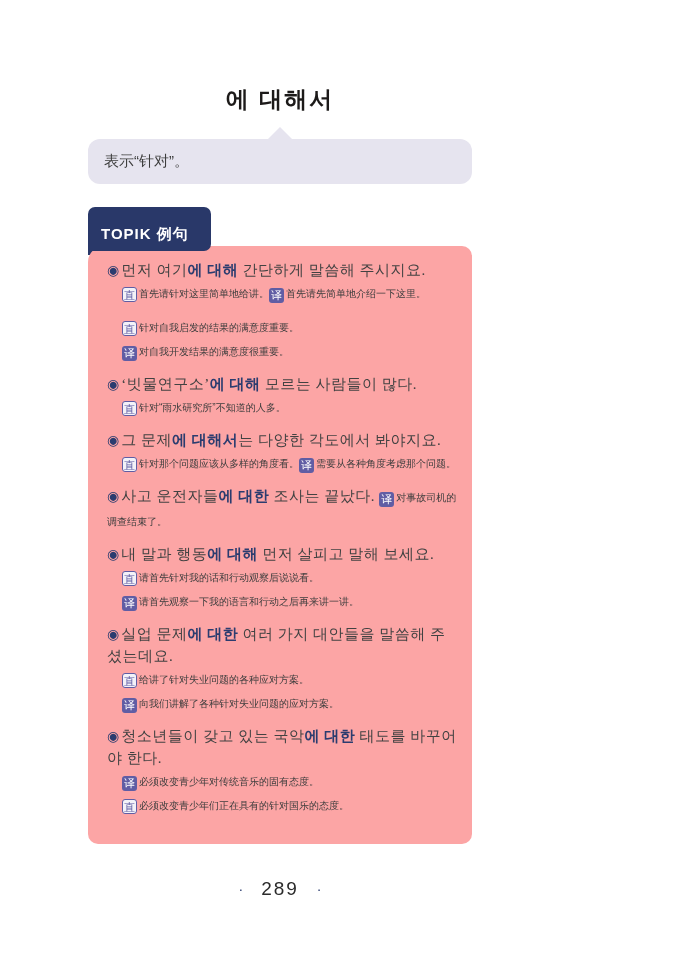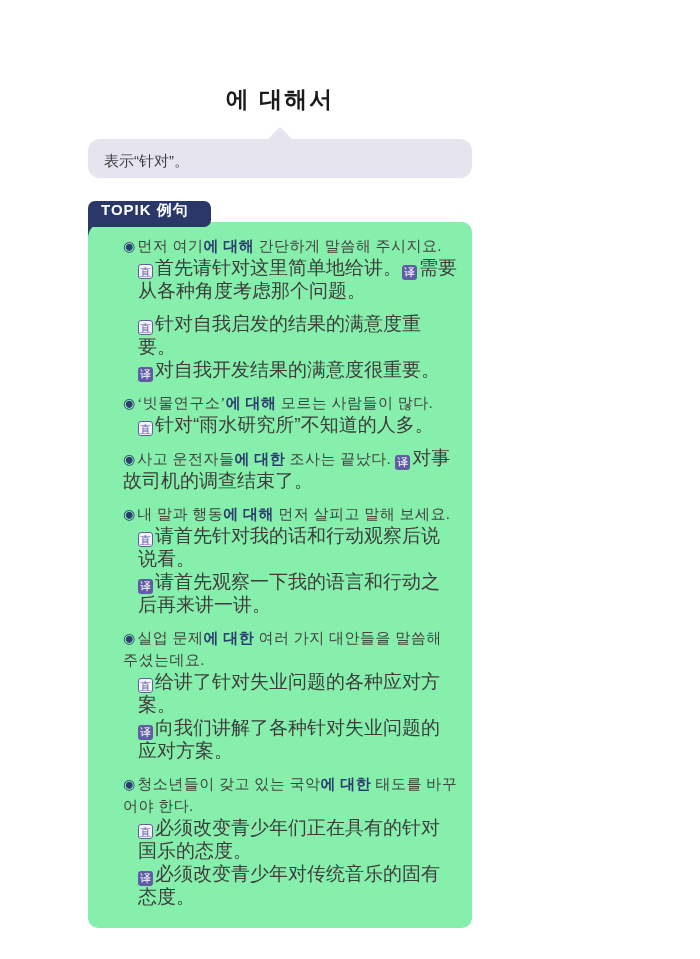--- a/index.html
+++ b/index.html
@@ -20,21 +20,21 @@
     color:#1c1a19;
     letter-spacing:2px;
     font-family:"Liberation Sans","DejaVu Sans",sans-serif;
   }
   
   .intro-box {
     position:relative;
     margin:24px 88px 0 88px;
     background:#e6e4ef;
     border-radius:12px;
-    padding:9px 16px 4px 16px;
+    padding:9px 16px 10px 16px;
   }
   .pointer {
     position:absolute;
     top:-12px; left:50%;
     transform:translateX(-50%);
     width:0; height:0;
     border-left:13px solid transparent;
     border-right:13px solid transparent;
     border-bottom:13px solid #e6e4ef;
   }
@@ -48,57 +48,57 @@
   
   .section { position:relative; margin:23px 88px 0 88px; }
   .tab {
     position:relative; z-index:2;
     display:inline-block;
     background:#293869;
     color:#ffffff;
     font-weight:bold;
     font-size:15px;
     letter-spacing:1px;
-    padding:0 22px 7px 13px;
+    padding:18px 22px 7px 13px;
     border-radius:7px 7px 7px 0;
   }
   .notch {
     position:absolute; z-index:0;
     top:22px; left:0;
     width:16px; height:26px;
     background:#293869;
   }
   .example-box {
     position:relative; z-index:1;
     margin-top:-5px;
-    background:#86efac;
+    background:#fca5a5;
     border-radius:16px 10px 10px 10px;
-    padding:13px 14px 11px 35px;
+    padding:13px 14px 11px 19px;
   }
   
   .example-item { margin-bottom:10px; }
-  .example-item:last-child { margin-bottom:8px; }
+  .example-item:last-child { margin-bottom:16px; }
   .line { font-size:15px; line-height:22px; }
   .line.trans { margin-left:15px; }
   .bullet {
     color:#2b3c6f;
     font-size:14px;
     margin-right:2px;
     font-family:"DejaVu Sans",sans-serif;
   }
   .kr {
     font-family:"Liberation Serif","DejaVu Serif",serif;
     color:#424242;
     letter-spacing:0.5px;
   }
   .kr.bold-grammar { font-weight:bold; color:#2b3c6f; }
   .zh {
     font-family:"Liberation Sans","DejaVu Sans",sans-serif;
     color:#3d3d3d;
-    font-size:19px;
+    font-size:10px;
   }
   .badge {
     display:inline-block;
     width:15px; height:15px;
     line-height:15px;
     text-align:center;
     font-size:11px;
     border-radius:3px;
     vertical-align:-2px;
     margin-right:2px;
@@ -135,47 +135,51 @@
     <p>表示“针对”。</p>
   </div>
 
   <div class="section">
     <div class="tab">TOPIK 例句</div>
     <div class="notch"></div>
     <div class="example-box">
       <div id="examples">
           <div class="example-item">
             <div class="line main"><span class="bullet">◉</span><span class="kr">먼저 여기</span><span class="kr bold-grammar">에 대해</span><span class="kr"> 간단하게 말씀해 주시지요.</span></div>
-            <div class="line trans"><span class="badge outline">直</span><span class="zh">首先请针对这里简单地给讲。</span><span class="badge filled">译</span><span class="zh">需要从各种角度考虑那个问题。</span></div>
+            <div class="line trans"><span class="badge outline">直</span><span class="zh">首先请针对这里简单地给讲。</span><span class="badge filled">译</span><span class="zh">首先请先简单地介绍一下这里。</span></div>
           </div>
           <div class="example-item">
             <div class="line trans"><span class="badge outline">直</span><span class="zh">针对自我启发的结果的满意度重要。</span></div>
             <div class="line trans"><span class="badge filled">译</span><span class="zh">对自我开发结果的满意度很重要。</span></div>
           </div>
           <div class="example-item">
             <div class="line main"><span class="bullet">◉</span><span class="kr">‘빗물연구소’</span><span class="kr bold-grammar">에 대해</span><span class="kr"> 모르는 사람들이 많다.</span></div>
             <div class="line trans"><span class="badge outline">直</span><span class="zh">针对“雨水研究所”不知道的人多。</span></div>
+          </div>
+          <div class="example-item">
+            <div class="line main"><span class="bullet">◉</span><span class="kr">그 문제</span><span class="kr bold-grammar">에 대해서</span><span class="kr">는 다양한 각도에서 봐야지요.</span></div>
+            <div class="line trans"><span class="badge outline">直</span><span class="zh">针对那个问题应该从多样的角度看。</span><span class="badge filled">译</span><span class="zh">需要从各种角度考虑那个问题。</span></div>
           </div>
           <div class="example-item">
             <div class="line main"><span class="bullet">◉</span><span class="kr">사고 운전자들</span><span class="kr bold-grammar">에 대한</span><span class="kr"> 조사는 끝났다. </span><span class="badge filled">译</span><span class="zh">对事故司机的调查结束了。</span></div>
           </div>
           <div class="example-item">
             <div class="line main"><span class="bullet">◉</span><span class="kr">내 말과 행동</span><span class="kr bold-grammar">에 대해</span><span class="kr"> 먼저 살피고 말해 보세요.</span></div>
             <div class="line trans"><span class="badge outline">直</span><span class="zh">请首先针对我的话和行动观察后说说看。</span></div>
             <div class="line trans"><span class="badge filled">译</span><span class="zh">请首先观察一下我的语言和行动之后再来讲一讲。</span></div>
           </div>
           <div class="example-item">
             <div class="line main"><span class="bullet">◉</span><span class="kr">실업 문제</span><span class="kr bold-grammar">에 대한</span><span class="kr"> 여러 가지 대안들을 말씀해 주셨는데요.</span></div>
             <div class="line trans"><span class="badge outline">直</span><span class="zh">给讲了针对失业问题的各种应对方案。</span></div>
             <div class="line trans"><span class="badge filled">译</span><span class="zh">向我们讲解了各种针对失业问题的应对方案。</span></div>
           </div>
           <div class="example-item">
             <div class="line main"><span class="bullet">◉</span><span class="kr">청소년들이 갖고 있는 국악</span><span class="kr bold-grammar">에 대한</span><span class="kr"> 태도를 바꾸어야 한다.</span></div>
+            <div class="line trans"><span class="badge filled">译</span><span class="zh">必须改变青少年对传统音乐的固有态度。</span></div>
             <div class="line trans"><span class="badge outline">直</span><span class="zh">必须改变青少年们正在具有的针对国乐的态度。</span></div>
-            <div class="line trans"><span class="badge filled">译</span><span class="zh">必须改变青少年对传统音乐的固有态度。</span></div>
           </div>
         </div>
     </div>
   </div>
 
   <div class="footer">
     <span class="dot">·</span>
     <span class="pagenum">289</span>
     <span class="dot">·</span>
   </div>

